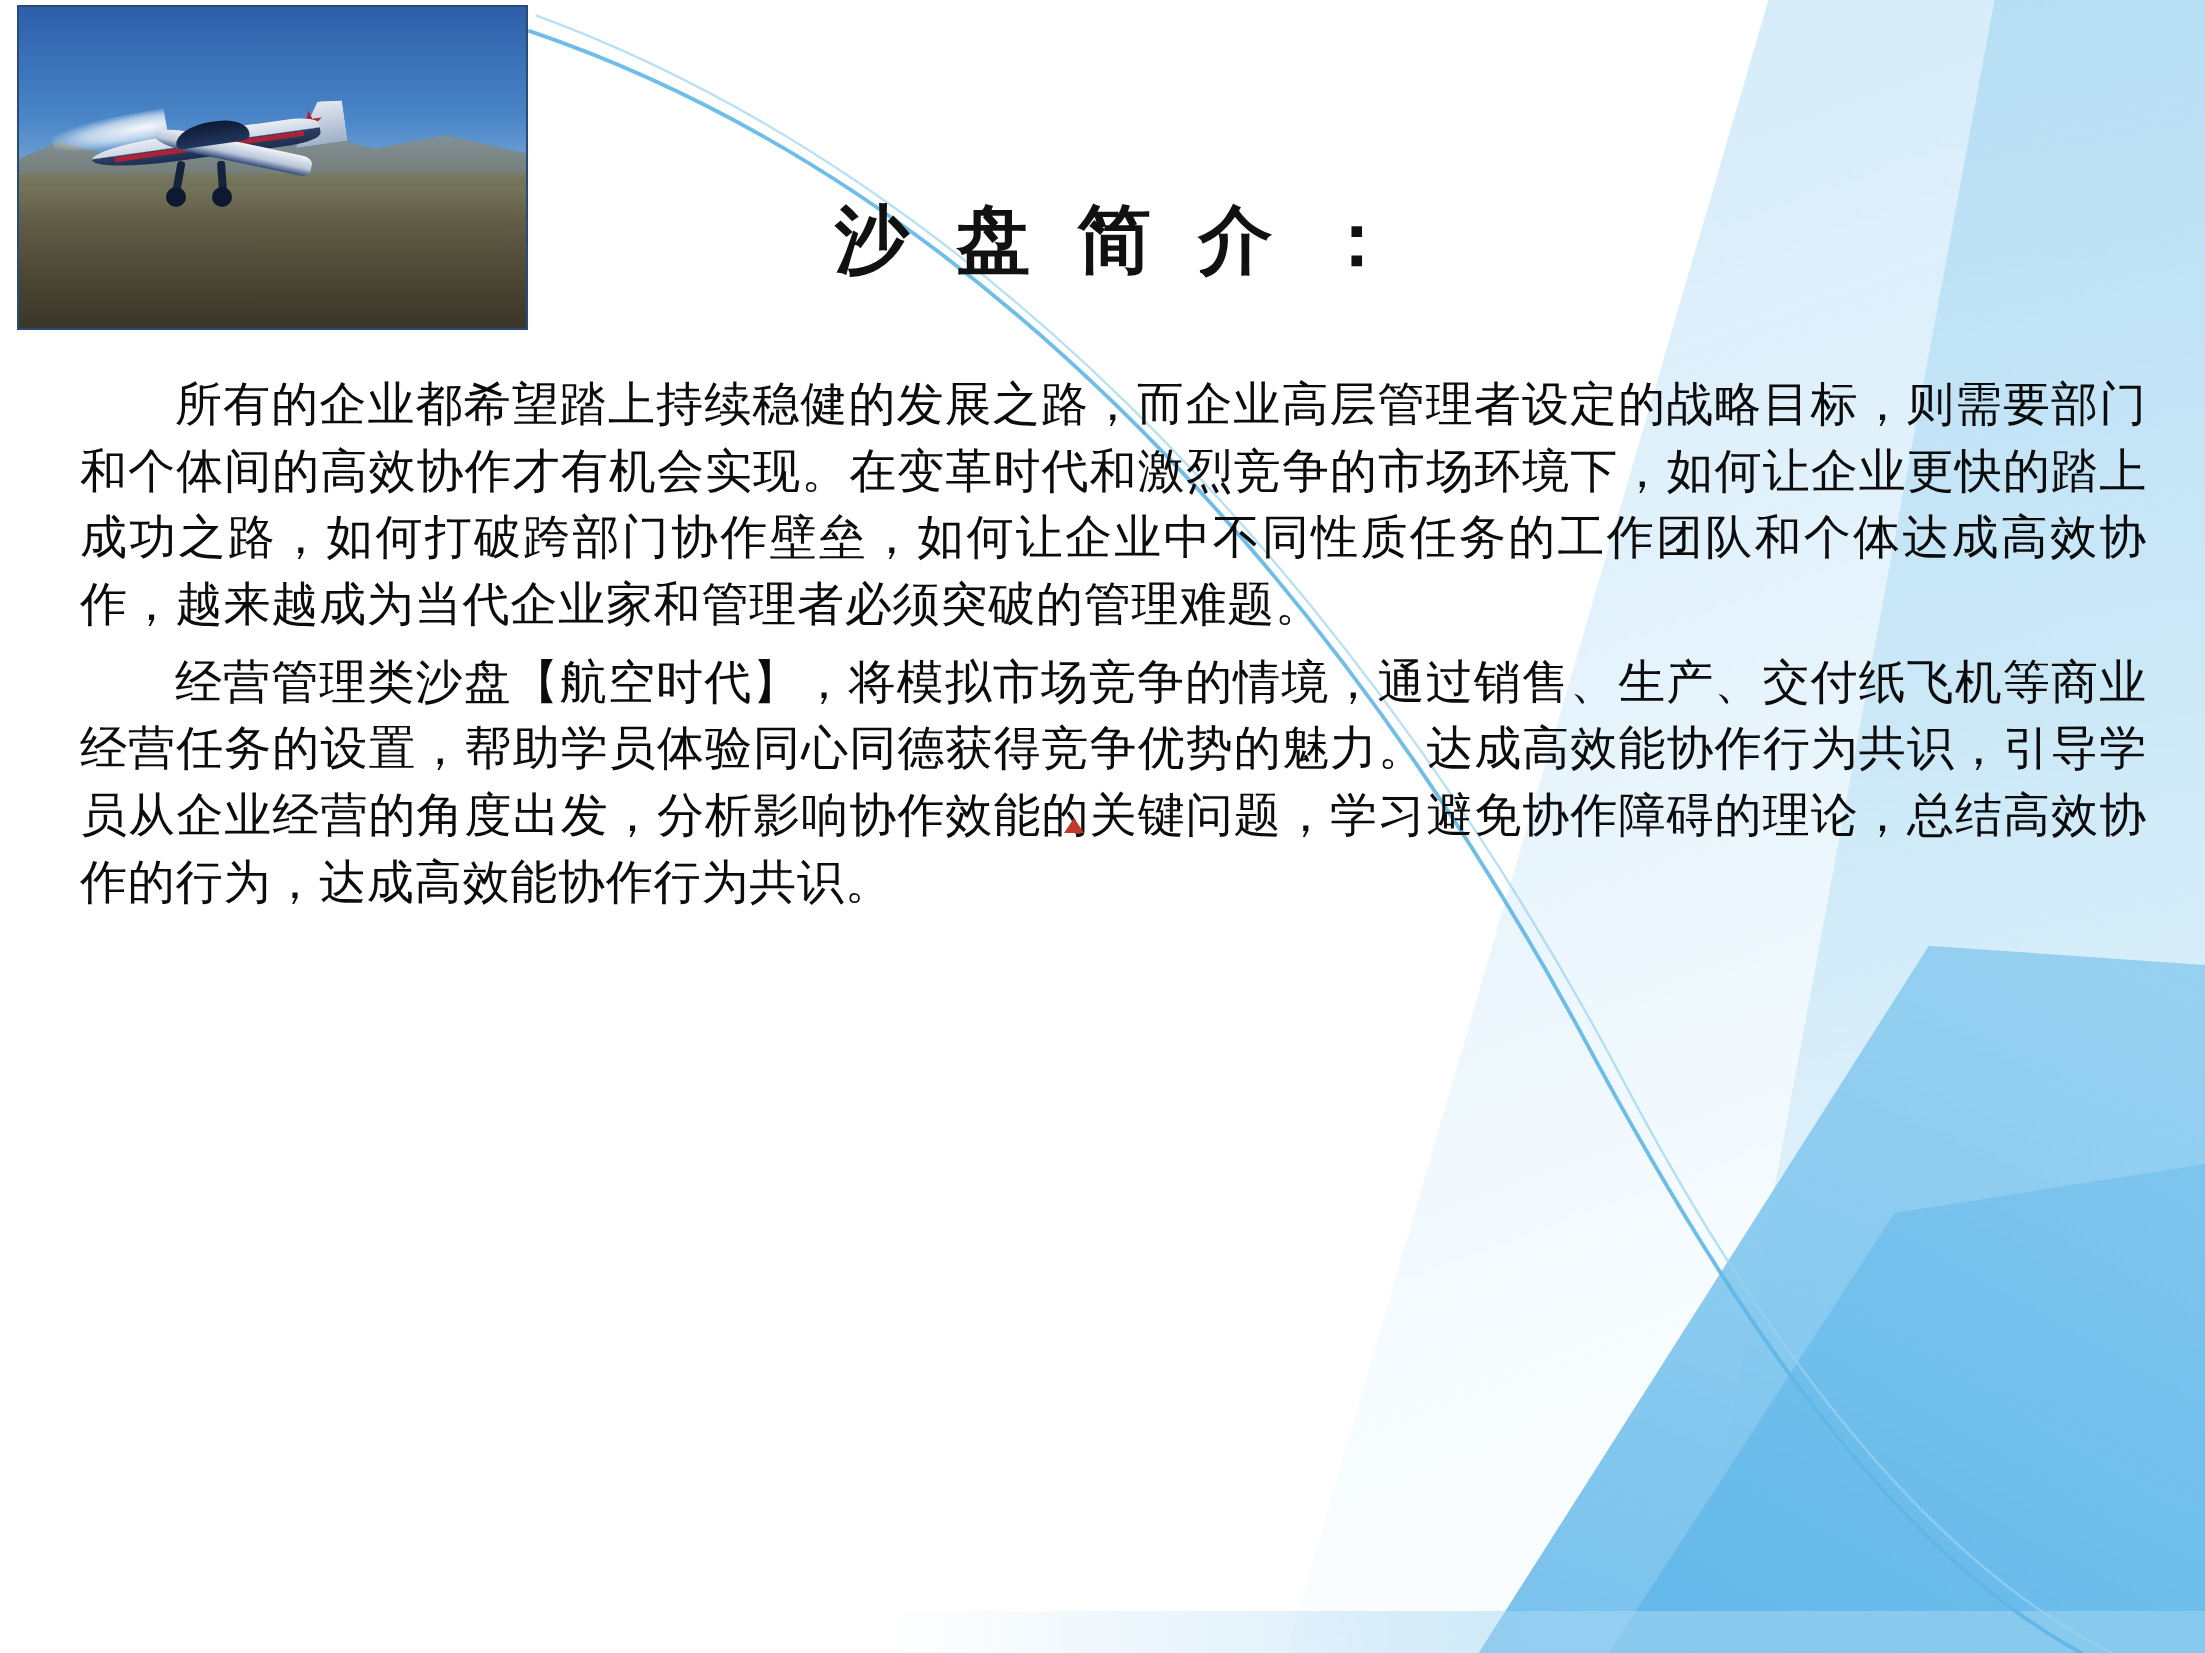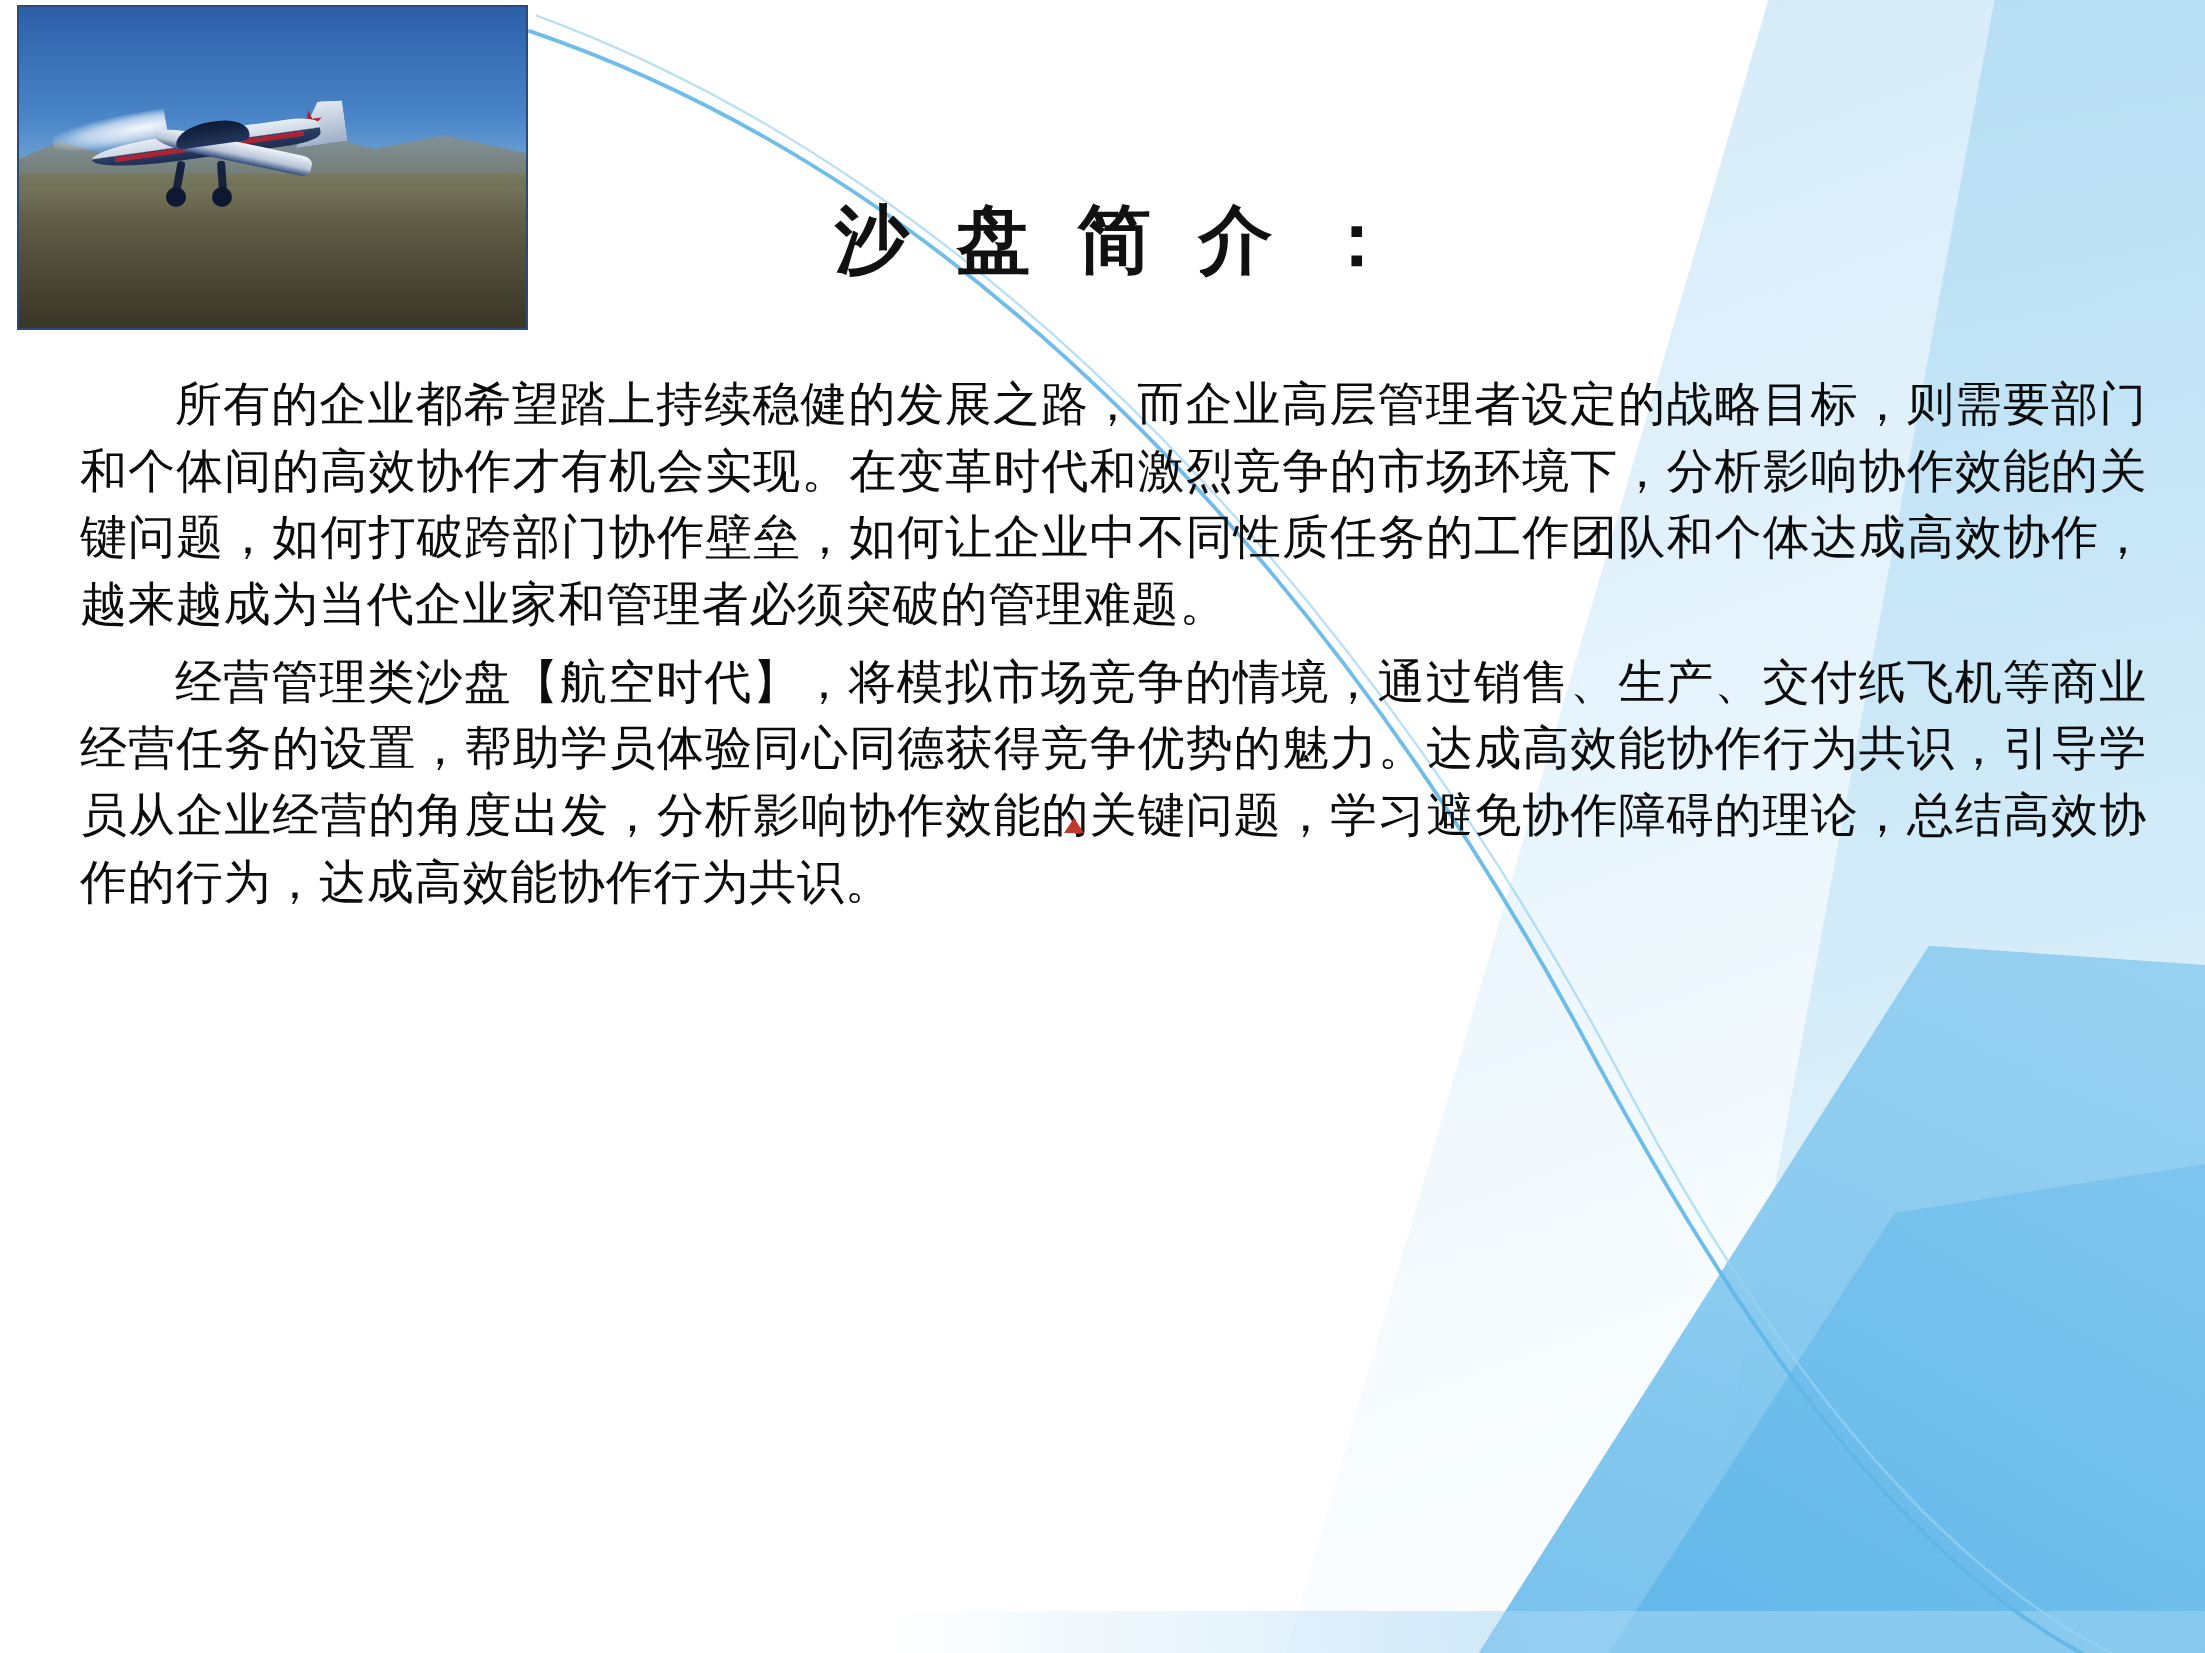--- a/index.html
+++ b/index.html
@@ -270,20 +270,20 @@
       <div class="gear l1"></div>
       <div class="gear l2"></div>
       <div class="wheel w1"></div>
       <div class="wheel w2"></div>
     </div>
   </div>
 
   <div class="title">沙 盘 简 介 ：</div>
 
   <div class="body-panel">
-    <p class="para">所有的企业都希望踏上持续稳健的发展之路，而企业高层管理者设定的战略目标，则需要部门和个体间的高效协作才有机会实现。在变革时代和激烈竞争的市场环境下，分析影响协作效能的关键问题，如何打破跨部门协作壁垒，如何让企业中不同性质任务的工作团队和个体达成高效协作，越来越成为当代企业家和管理者必须突破的管理难题。</p>
+    <p class="para">所有的企业都希望踏上持续稳健的发展之路，而企业高层管理者设定的战略目标，则需要部门和个体间的高效协作才有机会实现。在变革时代和激烈竞争的市场环境下，如何让企业更快的踏上成功之路，如何打破跨部门协作壁垒，如何让企业中不同性质任务的工作团队和个体达成高效协作，越来越成为当代企业家和管理者必须突破的管理难题。</p>
     <p class="para">经营管理类沙盘【航空时代】，将模拟市场竞争的情境，通过销售、生产、交付纸飞机等商业经营任务的设置，帮助学员体验同心同德获得竞争优势的魅力。达成高效能协作行为共识，引导学员从企业经营的角度出发，分析影响协作效能的关键问题，学习避免协作障碍的理论，总结高效协作的行为，达成高效能协作行为共识。</p>
   </div>
 
   <div class="marker"></div>
 
 </div>
 
 
 </body></html>

